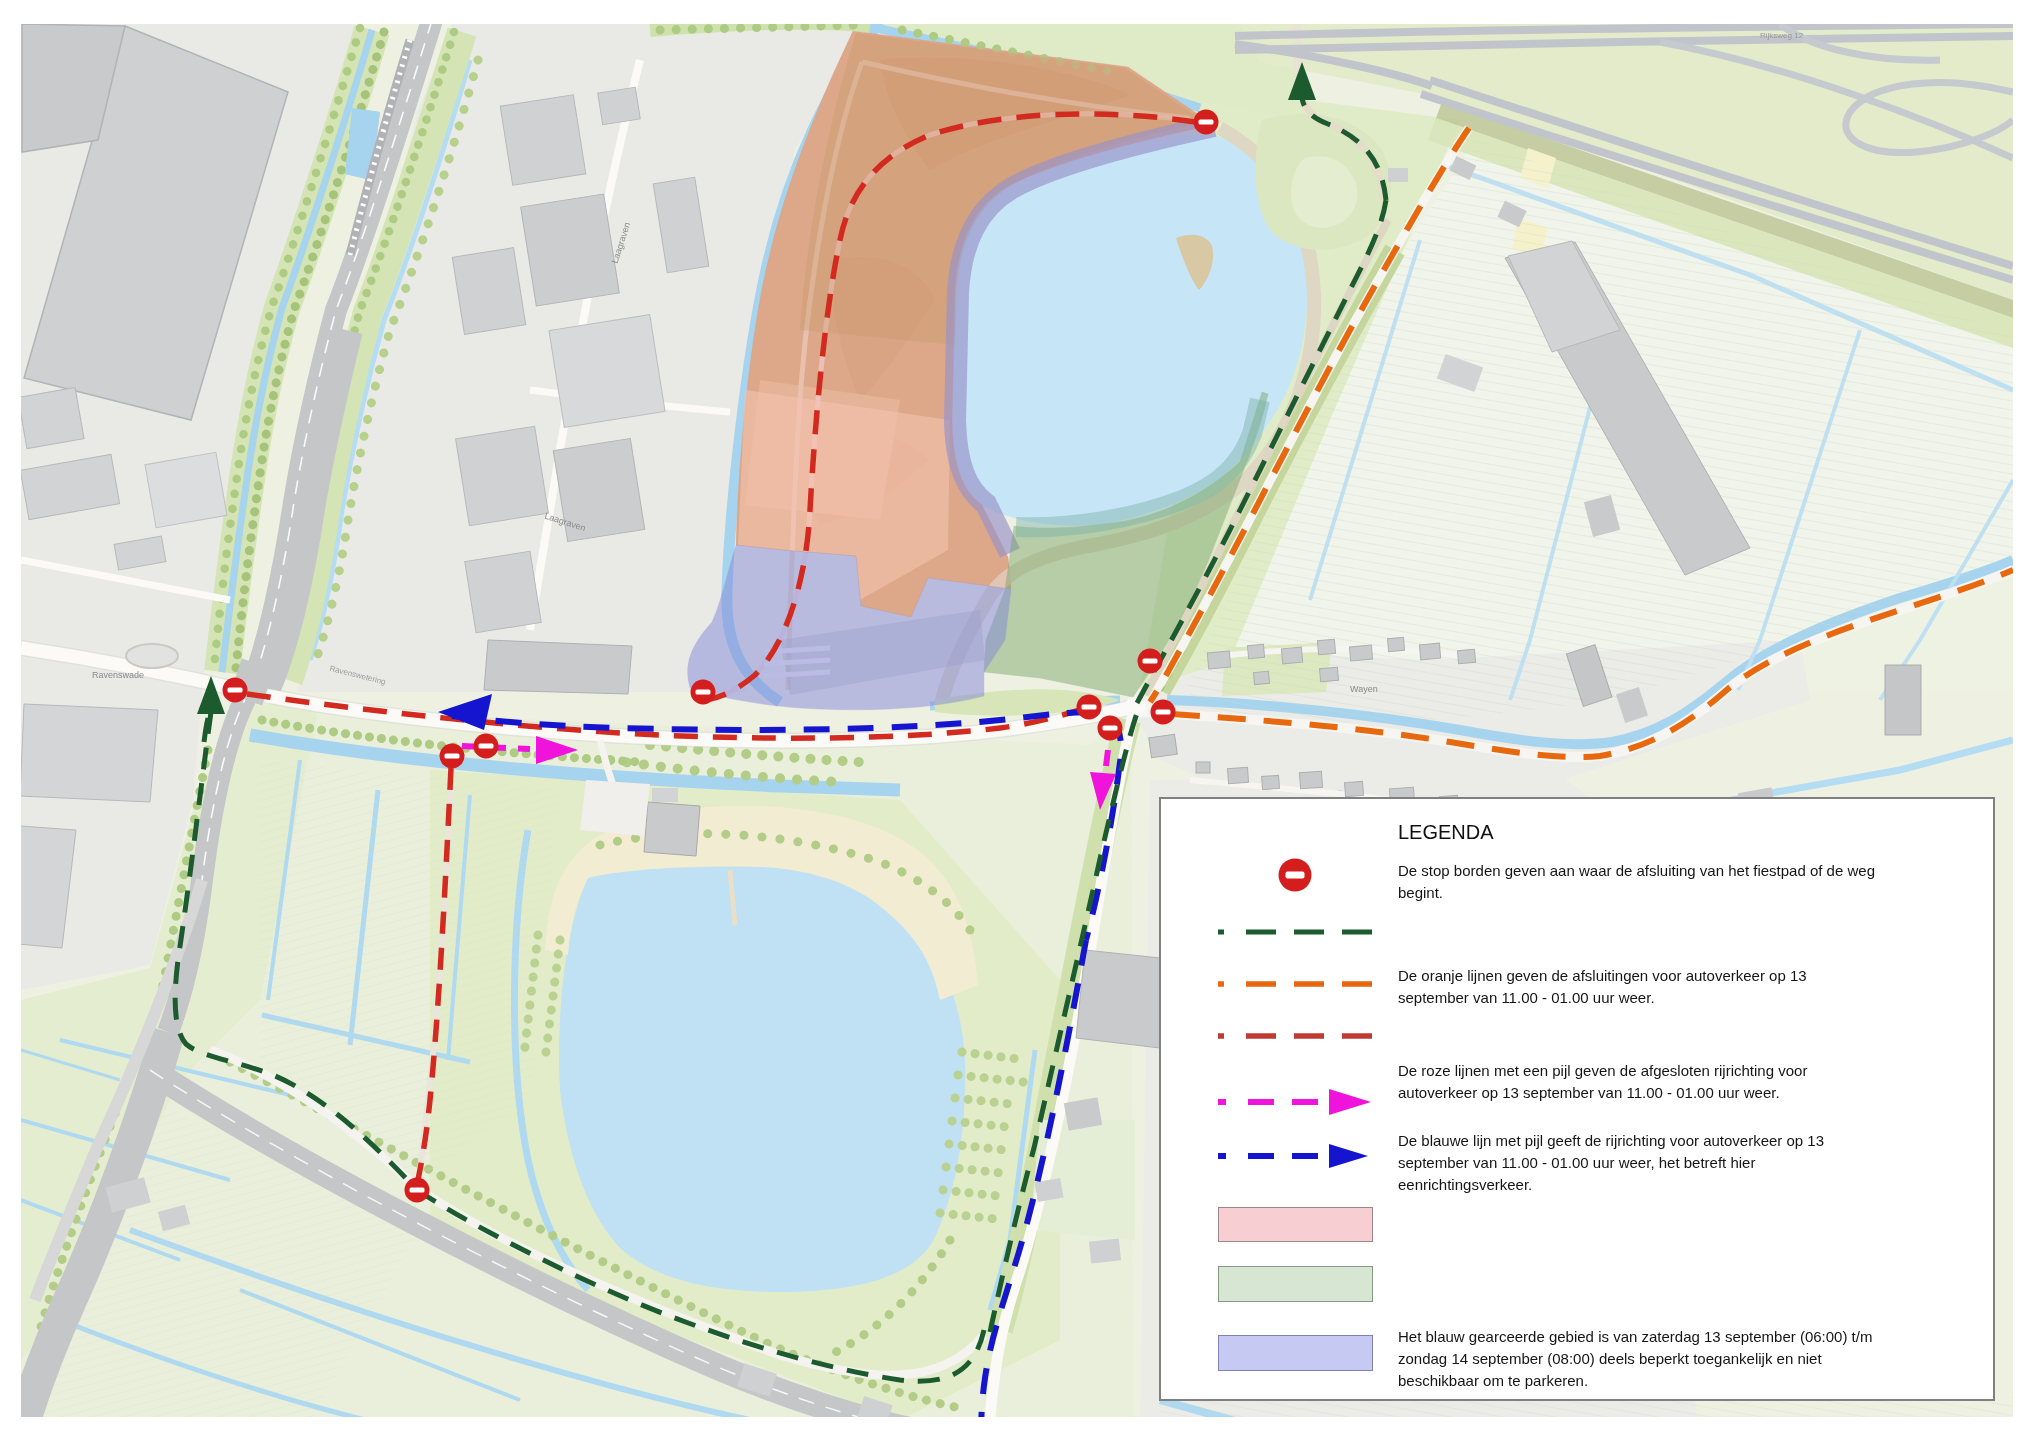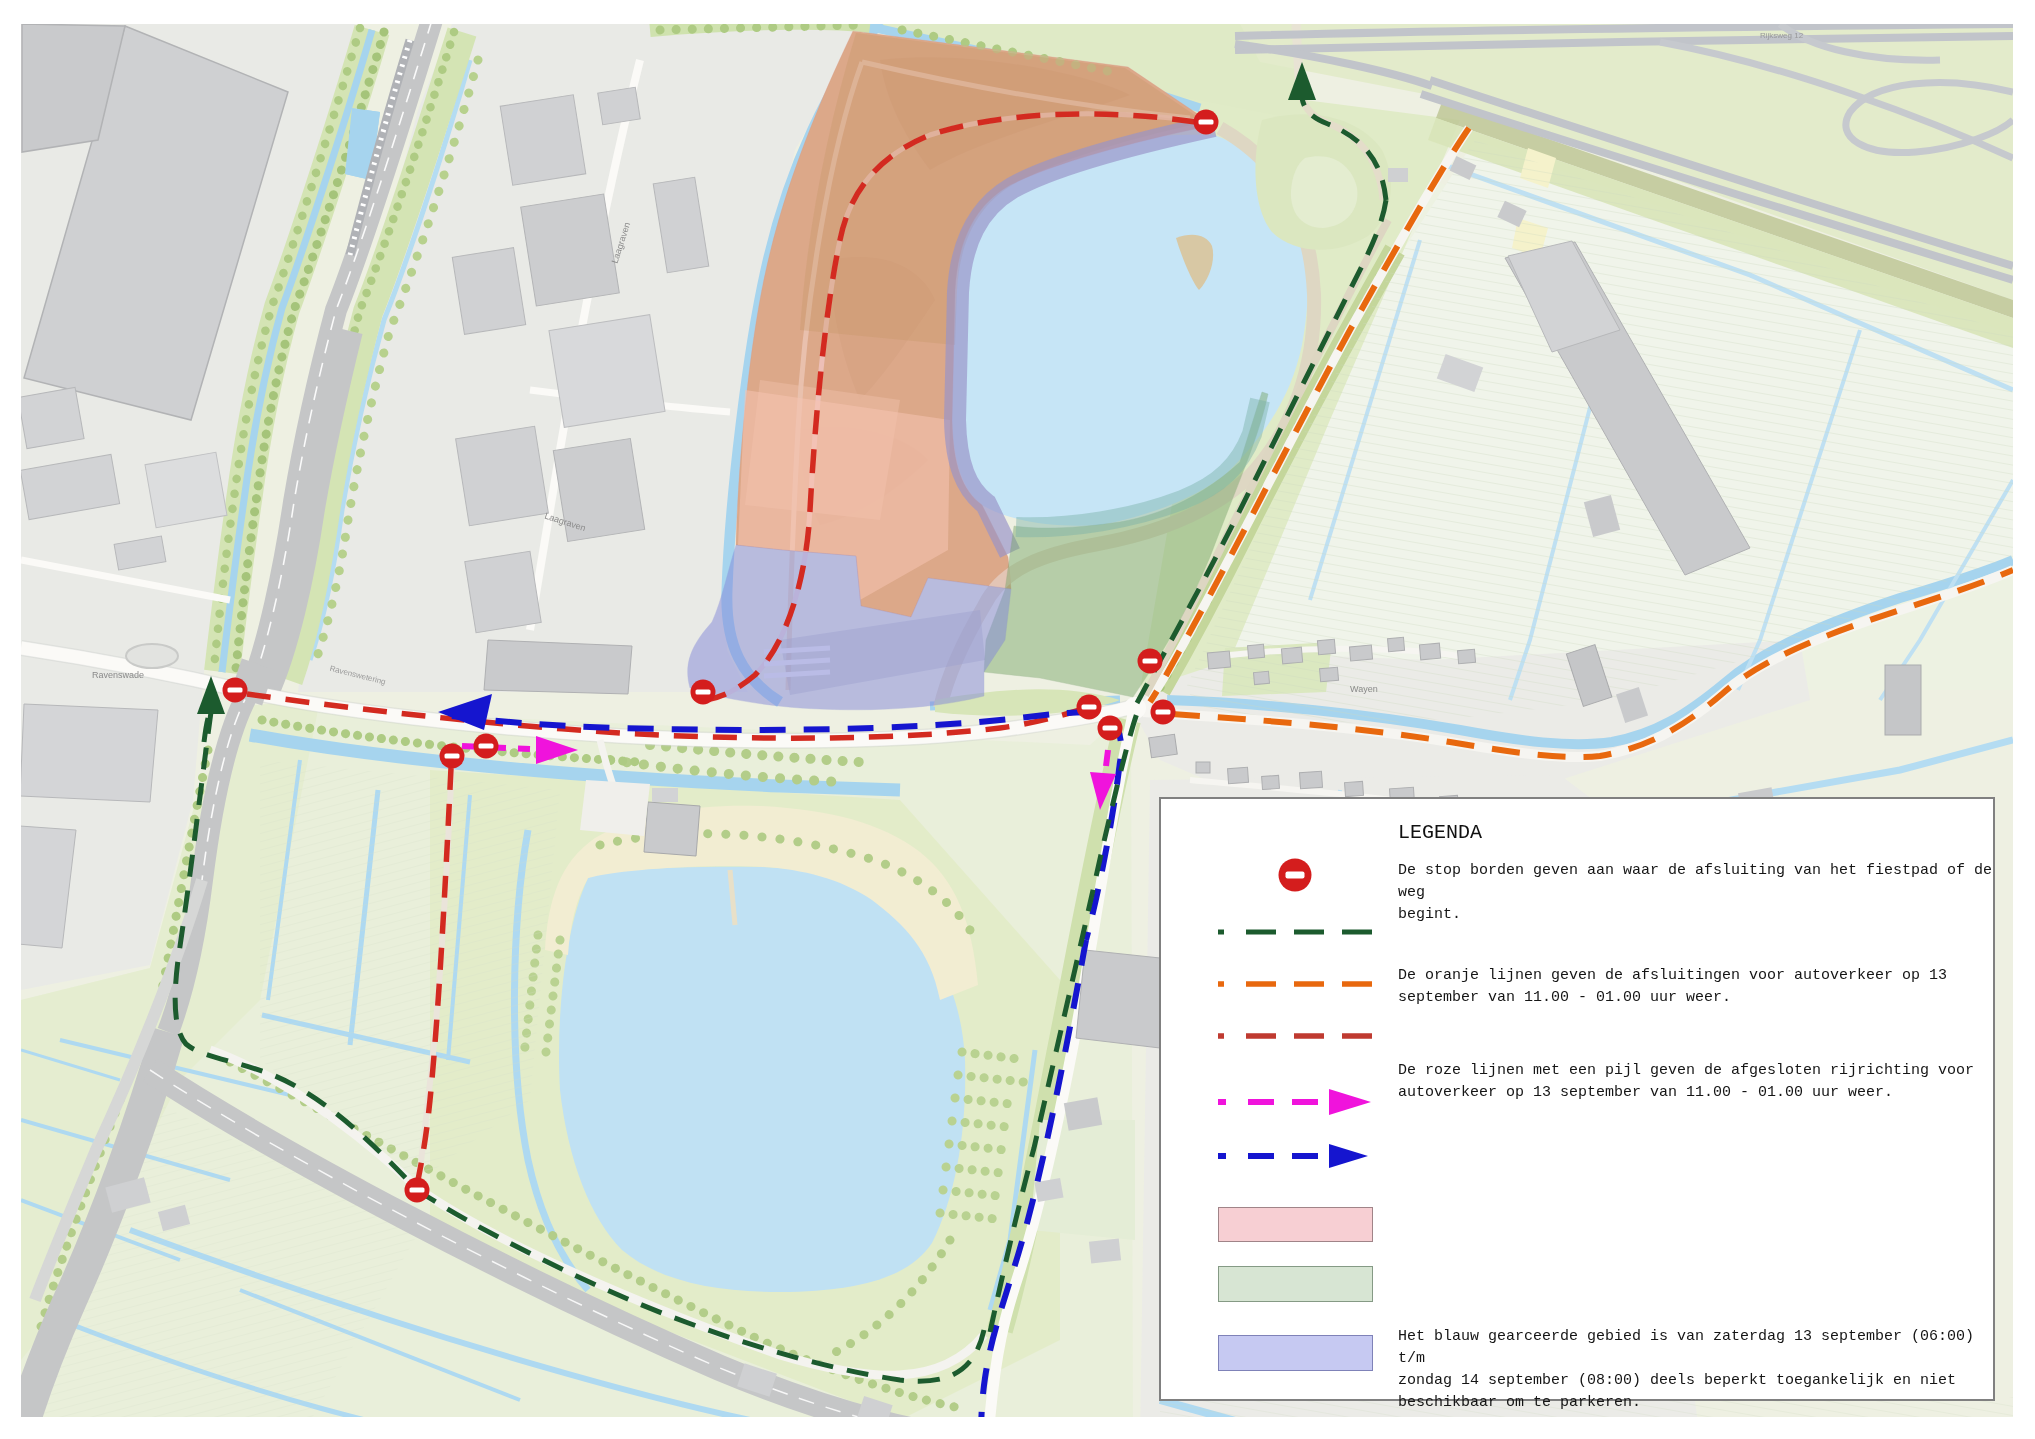--- a/index.html
+++ b/index.html
@@ -1,17 +1,17 @@
 <!DOCTYPE html>
 <html><head>
 <meta charset="utf-8">
 <style>
 html,body{margin:0;padding:0;width:2035px;height:1439px;background:#ffffff;overflow:hidden}
 svg{position:absolute;left:0;top:0}
-#legend{position:absolute;left:1159px;top:797px;width:832px;height:600px;background:#ffffff;border:2px solid #808080;font-family:Liberation Mono, monospace;color:#111;z-index:5}
+#legend{position:absolute;left:1159px;top:797px;width:832px;height:600px;background:#ffffff;border:2px solid #808080;font-family:Liberation Sans, sans-serif;color:#111;z-index:5}
 #legend .t{position:absolute;left:237px;font-size:15px;line-height:22px;letter-spacing:0px;color:#151515}
 </style>
 </head>
 <body>
 <svg width="2035" height="1439" viewBox="0 0 2035 1439">
 <defs>
 <clipPath id="map">
         <rect x="21" y="24" width="1992" height="1393"></rect>
       </clipPath>
 <g id="stop">
@@ -535,20 +535,21 @@
       <polygon points="113,2 155,15 113,28" fill="#f013dc"></polygon>
     </svg>
 
 <div class="t" style="top:261px">De roze lijnen met een pijl geven de afgesloten rijrichting voor<br>autoverkeer op 13 september van 11.00 - 01.00 uur weer.</div>
 
 <svg style="position:absolute;left:55px;top:342px" width="165" height="30">
       <path d="M 2,15 L 110,15" stroke="#1515cf" stroke-width="6" stroke-dasharray="8 22 26 18 26" fill="none"></path>
       <polygon points="113,3 152,15 113,27" fill="#1515cf"></polygon>
     </svg>
 
+<div class="t" style="top:331px">De blauwe lijn met pijl geeft de rijrichting voor autoverkeer op 13<br>september van 11.00 - 01.00 uur weer, het betreft hier<br>eenrichtingsverkeer.</div>
 
 <div style="position:absolute;left:57px;top:408px;width:153px;height:33px;background:#f7cfd3;border:1px solid #a08488"></div>
 
 
 <div style="position:absolute;left:57px;top:467px;width:153px;height:34px;background:#d7e5d3;border:1px solid #859a85"></div>
 
 
 <div style="position:absolute;left:57px;top:536px;width:153px;height:34px;background:#c6c9f2;border:1px solid #7f82b8"></div>
 
 <div class="t" style="top:527px">Het blauw gearceerde gebied is van zaterdag 13 september (06:00) t/m<br>zondag 14 september (08:00) deels beperkt toegankelijk en niet<br>beschikbaar om te parkeren.</div>

